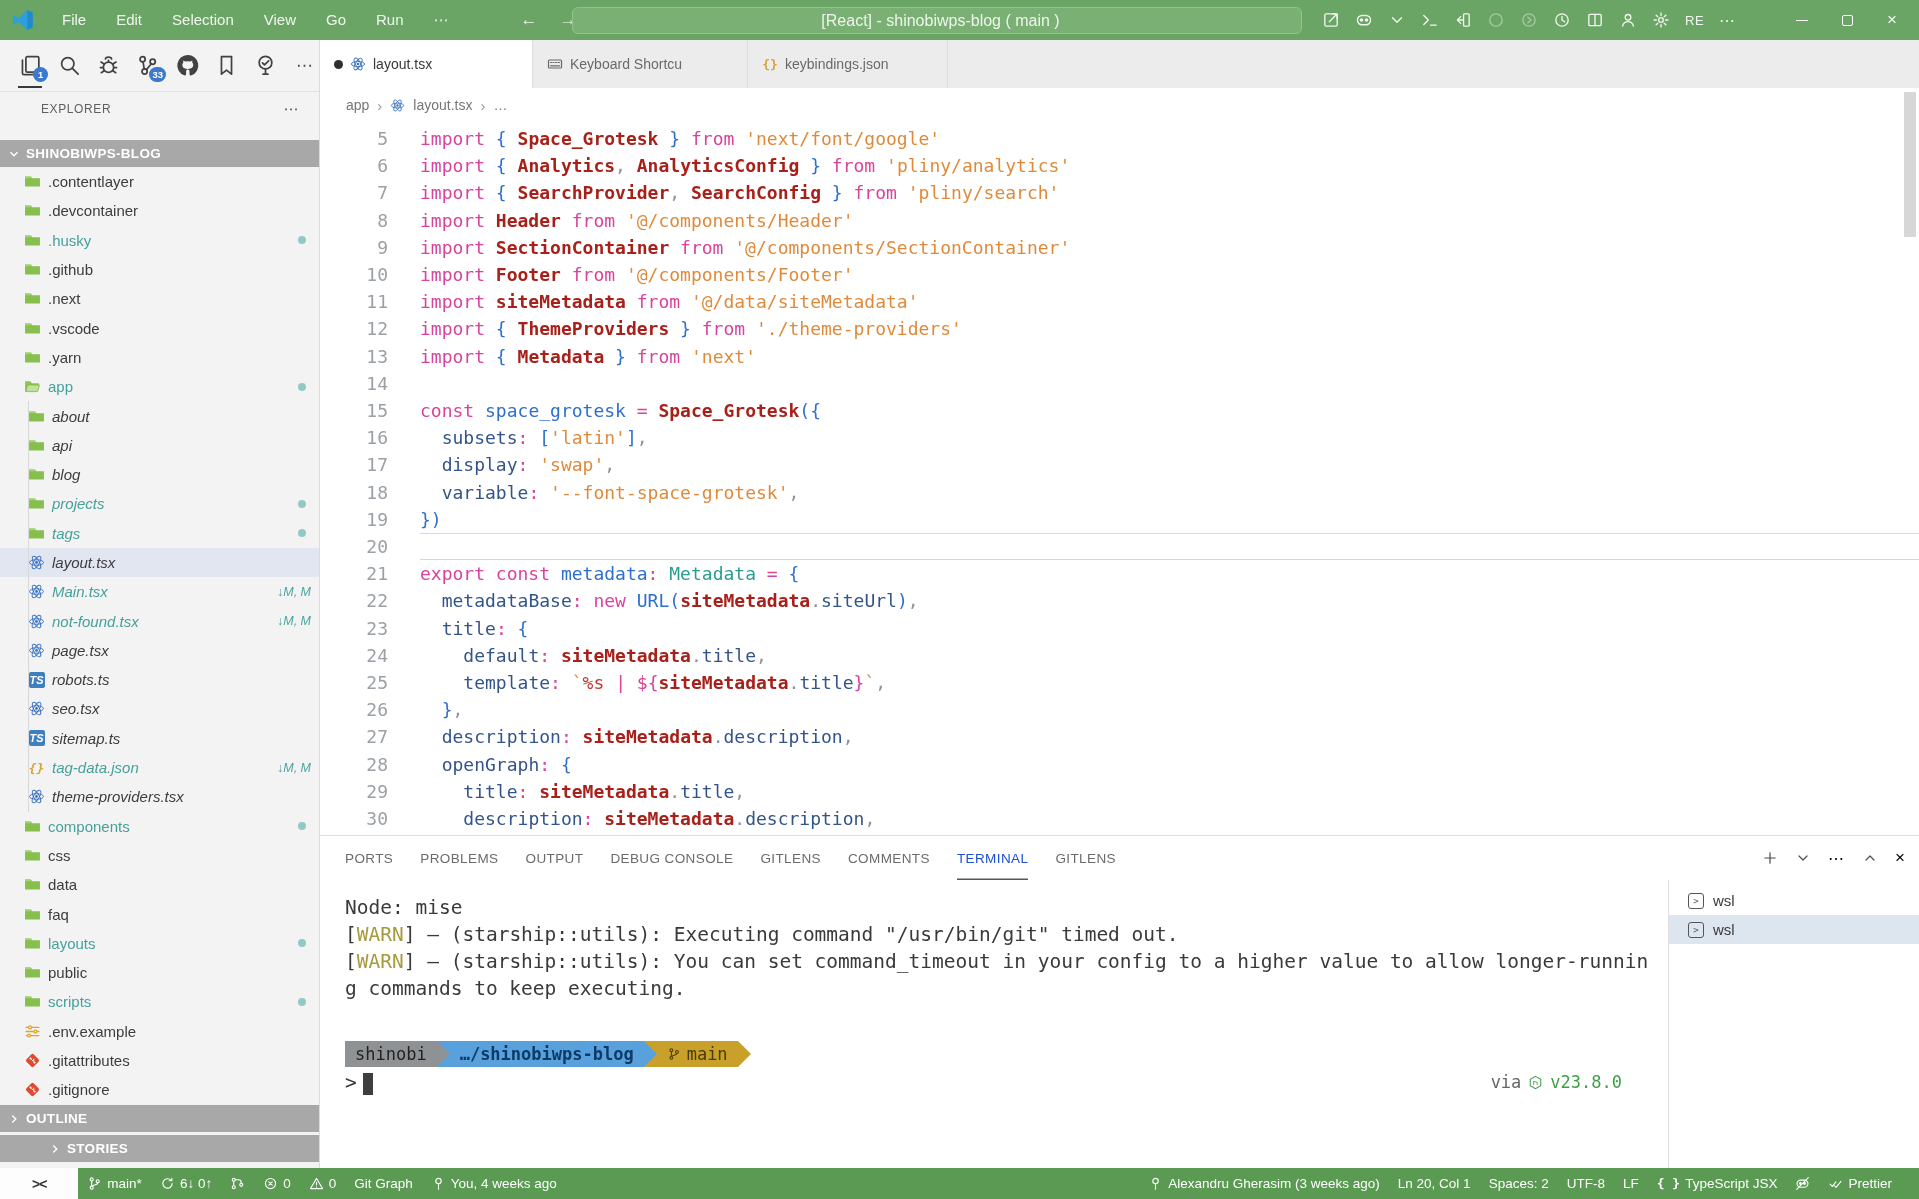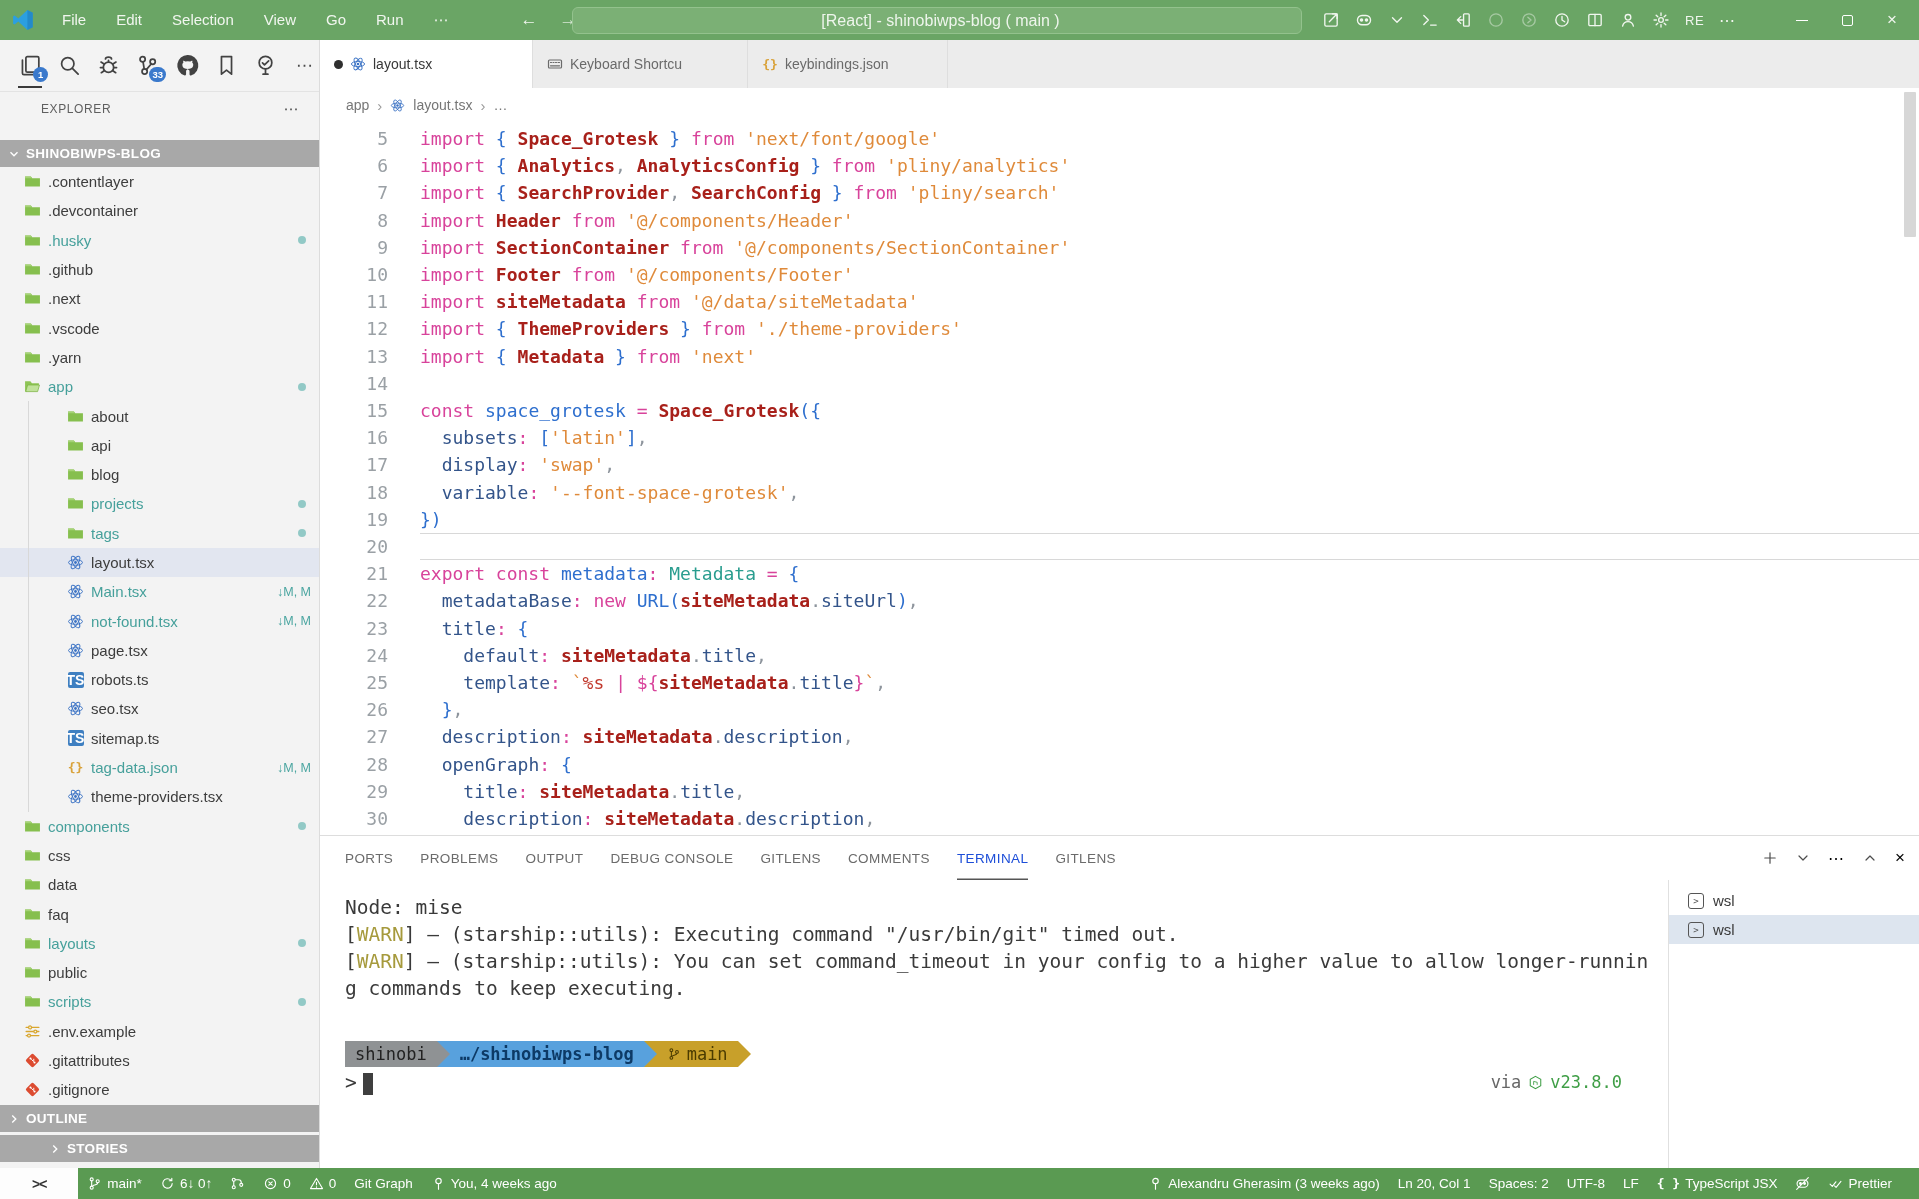--- a/index.html
+++ b/index.html
@@ -33,28 +33,28 @@
   .act-item.active::after { content:''; position:absolute; bottom:0; left:2px; right:2px; border-bottom:2px solid #3a3a3a; }
   .act-badge { position:absolute; right:-4px; bottom:6px; min-width:15px; height:15px; padding:0 3px; background:#3a79cc; color:#fff; border-radius:8px; font-size:9.5px; display:flex; align-items:center; justify-content:center; font-weight:bold; }
   .act-more { font-size:17px; color:#4a4a4a; letter-spacing:1px; }
   .explorer-head { height:34px; flex:none; display:flex; align-items:center; justify-content:space-between; padding:0 20px 0 32px; font-size:12px; color:#5f5f5f; letter-spacing:.6px;margin-left:9px; }
   .head-more { font-size:15px; color:#4a4a4a; }
   .band { height:27px; flex:none; background:#a8a8a8; color:#fff; font-weight:bold; font-size:13.5px; display:flex; align-items:center; gap:5px; padding-left:7px; letter-spacing:.3px; }
   .band svg { width:14px; height:14px; stroke:#fff; fill:none; stroke-width:1.6; }
   .root-band { margin-top:14px; }
   .tree { flex:1; overflow:hidden; }
   .row { height:29.3px; display:flex; align-items:center; position:relative; font-size:15px; color:#3d3d3d; padding-right:8px; }
-  .row.d0 { padding-left:24px; } .row.d1 { padding-left:67px; }
+  .row.d0 { padding-left:24px; } .row.d1 { padding-left:28px;font-style:italic; }
   .row.d1::before { content:''; position:absolute; left:28px; top:0; bottom:0; border-left:1px solid #d8d8d8; }
   .row.selected { background:#e2e6f0; }
   .row.modified > .rlabel { color:#46a09b; }
   .rlabel { margin-left:7px; white-space:nowrap; }
   .iwrap { display:inline-flex; align-items:center; justify-content:center; }
   .row .iwrap svg, .row .iwrap { width:17px; height:17px; }
-  .ts-ic { background:#3e7fc1; color:#fff; font-size:14px; font-weight:bold; border-radius:2px; display:inline-flex; align-items:center; justify-content:center; }
+  .ts-ic { background:#3e7fc1; color:#fff; font-size:11px; font-weight:bold; border-radius:2px; display:inline-flex; align-items:center; justify-content:center; }
   .json-ic { color:#d9a23a; font-weight:bold; font-size:13px; font-family:"DejaVu Sans Mono",monospace; }
   .rdot { position:absolute; right:13px; width:8px; height:8px; border-radius:50%; background:#92c9c6; }
   .rbadge { position:absolute; right:8px; font-size:12.5px; color:#4aa5a0; }
   .section-band { margin-bottom:3px; }
   .section-band:last-child { margin-bottom:6px;padding-left:48px; }
 
   
   .editor-col { flex:1; display:flex; flex-direction:column; min-width:0; background:#fff; position:relative; }
   .tabbar { height:48px; flex:none; background:#ececec; display:flex; }
   .tab { height:48px; display:flex; align-items:center; gap:7px; padding:0 14px; font-size:14px; color:#6a6a6a; border-right:1px solid #dedede; overflow:hidden; white-space:nowrap; }

